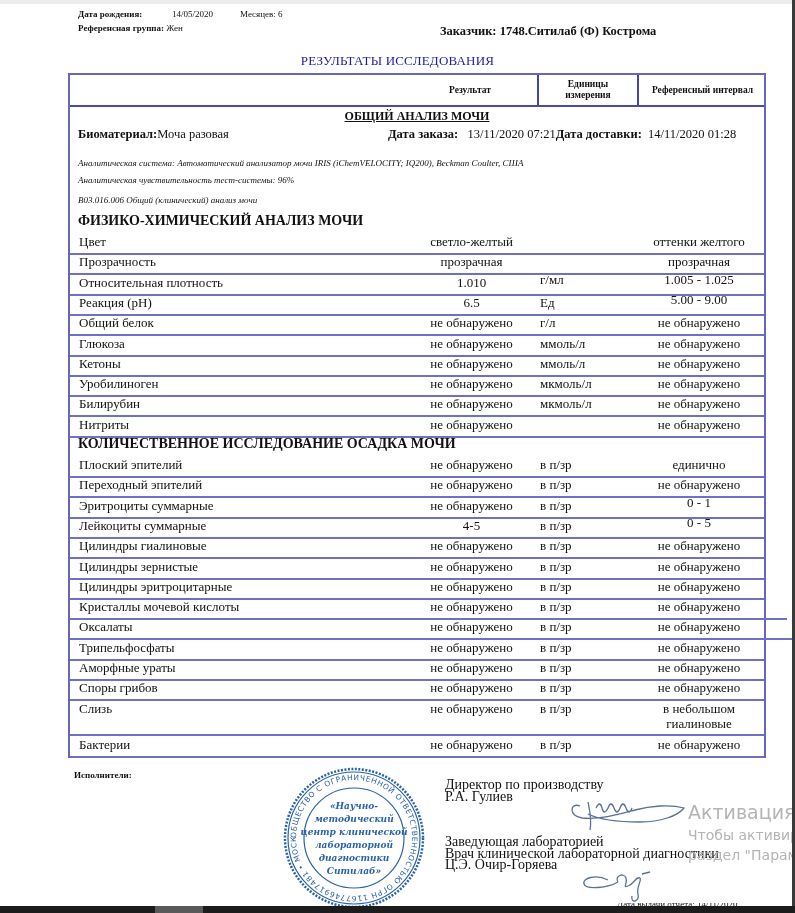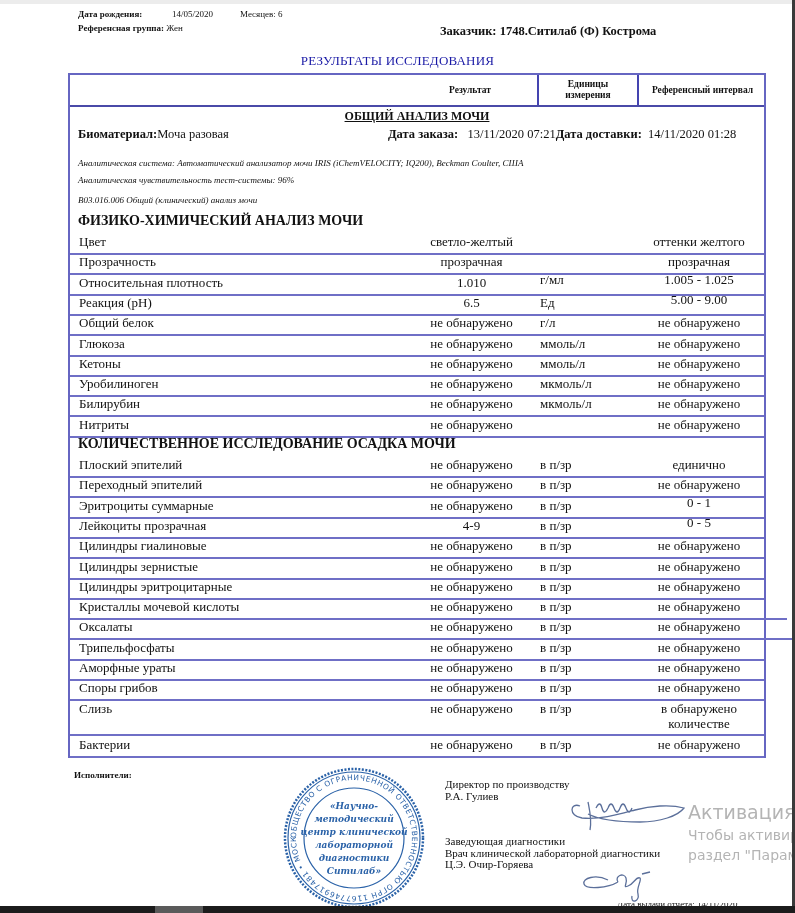--- a/index.html
+++ b/index.html
@@ -33,21 +33,21 @@
   .group { position:absolute; left:8px; font-size:14px; font-weight:bold; }
   .row { position:absolute; left:0; width:694px; height:20px; border-bottom:2px solid #6f6fc6; font-size:13px; }
   .row.tall { height:34px; }
   .row .c0 { position:absolute; left:9px; top:1px; }
   .row .c1 { position:absolute; left:335px; width:133px; top:1px; text-align:center; }
   .row .c2 { position:absolute; left:470px; width:100px; top:1px; }
   .row .c3 { position:absolute; left:570px; width:118px; top:1px; text-align:center; line-height:15px; }
   .row .c2.up, .row .c3.up { top:-2px; }
 
   .exec { position:absolute; left:74px; top:770px; font-size:9px; font-weight:bold; }
-  .sig-text { position:absolute; font-size:11px; line-height:11.5px; }
+  .sig-text { position:absolute; font-size:14px; line-height:11.5px; }
   .stamp { position:absolute; left:282px; top:767px; width:144px; height:142px; }
   .sig1 { position:absolute; left:560px; top:784px; width:130px; height:50px; }
   .sig2 { position:absolute; left:578px; top:866px; width:80px; height:40px; }
   .activ { position:absolute; left:688px; font-family:"DejaVu Sans", sans-serif; color:#b4b4b4; white-space:nowrap; }
   .activ.big { top:801px; font-size:19px; }
   .activ.small { font-size:14px; }
   .footer-cut { position:absolute; left:617px; top:903px; font-size:9px; height:4px; overflow:hidden; line-height:10px; }
   .footer-cut span { position:relative; top:-4px; }
 </style>
 </head>
@@ -161,22 +161,22 @@
         <span class="c2">в п/зр</span>
         <span class="c3">не обнаружено</span>
       </div>
       <div class="row" style="top: 421.6px;">
         <span class="c0">Эритроциты суммарные</span>
         <span class="c1">не обнаружено</span>
         <span class="c2">в п/зр</span>
         <span class="c3 up">0 - 1</span>
       </div>
       <div class="row" style="top: 441.9px;">
-        <span class="c0">Лейкоциты прозрачная</span>
-        <span class="c1">4-9</span>
+        <span class="c0">Лейкоциты суммарные</span>
+        <span class="c1">4-5</span>
         <span class="c2">в п/зр</span>
         <span class="c3 up">0 - 5</span>
       </div>
       <div class="row" style="top: 462.2px;">
         <span class="c0">Цилиндры гиалиновые</span>
         <span class="c1">не обнаружено</span>
         <span class="c2">в п/зр</span>
         <span class="c3">не обнаружено</span>
       </div>
       <div class="row" style="top: 482.5px;">
@@ -218,21 +218,21 @@
       <div class="row" style="top: 604.3px;">
         <span class="c0">Споры грибов</span>
         <span class="c1">не обнаружено</span>
         <span class="c2">в п/зр</span>
         <span class="c3">не обнаружено</span>
       </div>
       <div class="row tall" style="top: 624.6px;">
         <span class="c0">Слизь</span>
         <span class="c1">не обнаружено</span>
         <span class="c2">в п/зр</span>
-        <span class="c3">в обнаружено количестве</span>
+        <span class="c3">в небольшом гиалиновые</span>
       </div>
       <div class="row" style="top: 660.6px;">
         <span class="c0">Бактерии</span>
         <span class="c1">не обнаружено</span>
         <span class="c2">в п/зр</span>
         <span class="c3">не обнаружено</span>
       </div>
     </div>
 </div>
 
@@ -261,21 +261,21 @@
 <div class="sig-text" style="left:445px;top:779px;">
   <div>Директор по производству</div>
   <div>Р.А. Гулиев</div>
 </div>
 
 <svg class="sig1" viewBox="0 0 130 50">
   <path d="M20,22 C10,18 8,32 22,34 C40,36 60,30 75,26 C90,22 110,20 124,24 C118,32 100,38 80,38 C60,38 40,36 28,30 M28,18 C30,28 32,36 30,46 M36,24 q4,-8 6,0 q2,8 6,0 q3,-8 6,0 q3,8 6,0 q3,-8 6,0 q3,8 6,0" fill="none" stroke="#5b6f9a" stroke-width="1.3"></path>
 </svg>
 
 <div class="sig-text" style="left:445px;top:836px;">
-  <div>Заведующая диагностики</div>
+  <div>Заведующая лабораторией</div>
   <div>Врач клинической лабораторной диагностики</div>
   <div>Ц.Э. Очир-Горяева</div>
 </div>
 
 <svg class="sig2" viewBox="0 0 80 40">
   <path d="M30,14 C18,8 4,12 6,18 C8,24 30,22 40,16 M40,16 C36,10 46,6 48,12 C50,18 44,22 50,20 C56,18 58,10 62,12 C64,14 58,22 60,28 C62,36 52,38 54,30 M64,8 l8,-2" fill="none" stroke="#5b6f9a" stroke-width="1.3"></path>
 </svg>
 
 <div class="activ big">Активация Windows</div>
 <div class="activ small" style="top:827px;">Чтобы активировать Windows, перейдите в</div>

